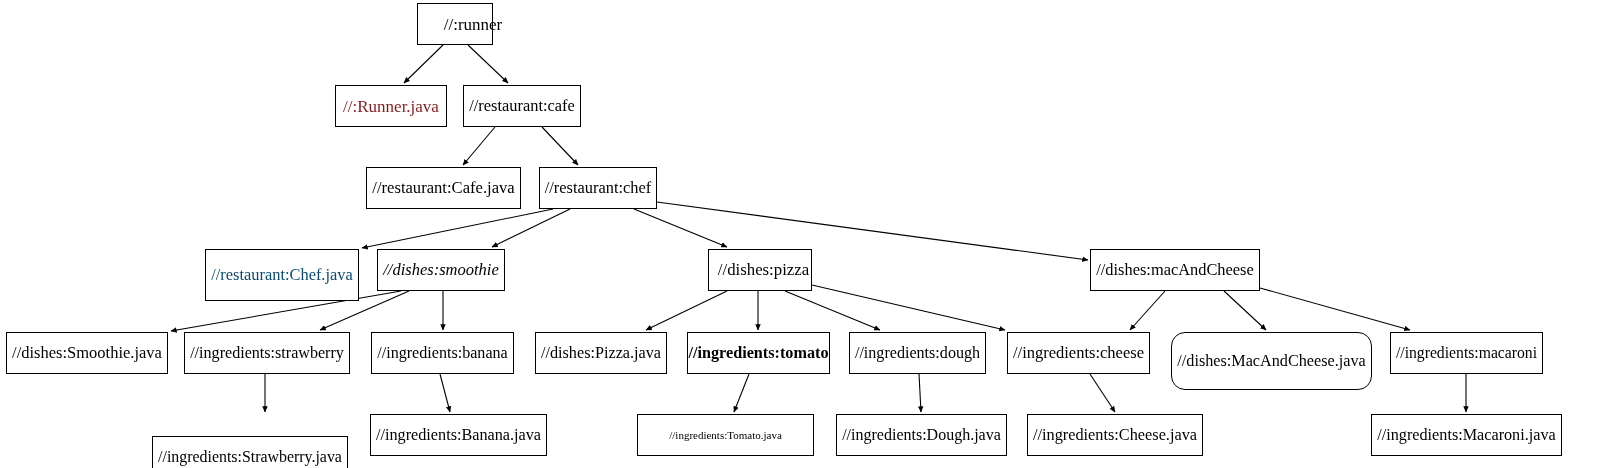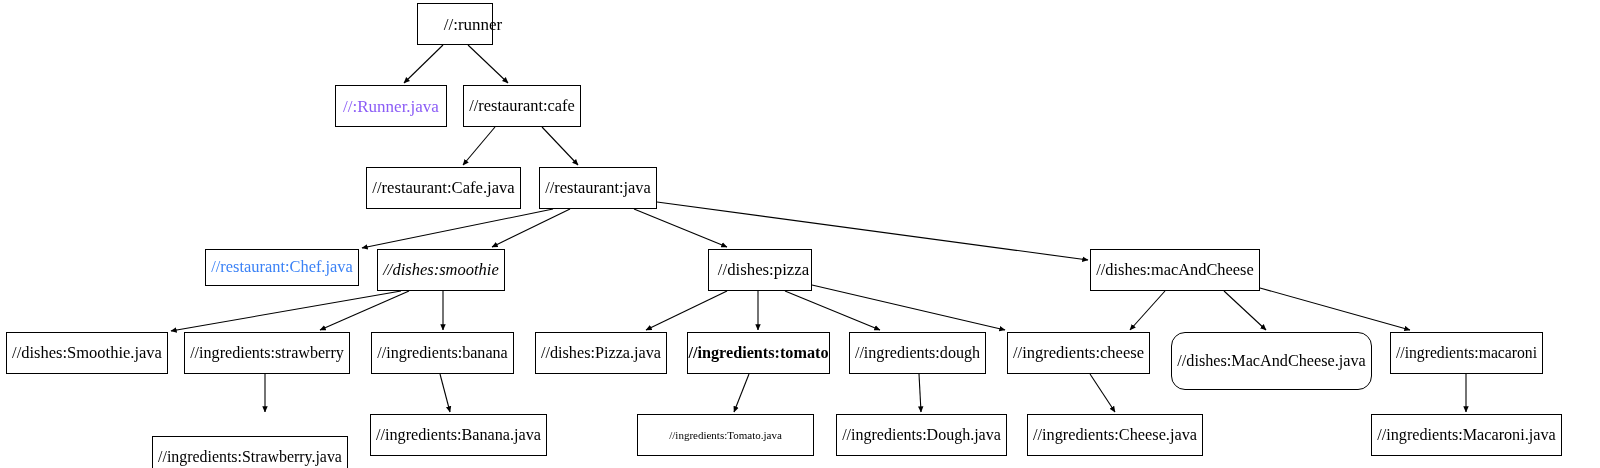--- a/index.html
+++ b/index.html
@@ -76,33 +76,33 @@
       <line x1="440" y1="374" x2="450" y2="412" stroke="#000000" stroke-width="1.1" marker-end="url(#arrow)"></line>
       <line x1="749" y1="374" x2="734" y2="412" stroke="#000000" stroke-width="1.1" marker-end="url(#arrow)"></line>
       <line x1="919" y1="374" x2="921" y2="412" stroke="#000000" stroke-width="1.1" marker-end="url(#arrow)"></line>
       <line x1="1090" y1="374" x2="1115" y2="412" stroke="#000000" stroke-width="1.1" marker-end="url(#arrow)"></line>
       <line x1="1466" y1="374" x2="1466" y2="412" stroke="#000000" stroke-width="1.1" marker-end="url(#arrow)"></line>
     </svg>
   <div id="node-layer">
       <div class="node" style="left: 417px; top: 3px; width: 76px; height: 42px; background: rgb(255, 255, 255); border-color: rgb(0, 0, 0); color: rgb(0, 0, 0); padding-left: 36px;">
         <span class="node-label">//:runner</span>
       </div>
-      <div class="node" style="left: 335px; top: 85px; width: 112px; height: 42px; background: rgb(255, 255, 255); border-color: rgb(0, 0, 0); color: #8b5cf6;">
+      <div class="node" style="left: 335px; top: 85px; width: 112px; height: 42px; background: rgb(255, 255, 255); border-color: rgb(0, 0, 0); color: #7f1d1d;">
         <span class="node-label">//:Runner.java</span>
       </div>
       <div class="node" style="left: 463px; top: 85px; width: 118px; height: 42px; background: rgb(255, 255, 255); border-color: rgb(0, 0, 0); color: rgb(0, 0, 0); font-size: 16.4px;">
         <span class="node-label">//restaurant:cafe</span>
       </div>
       <div class="node" style="left: 366px; top: 167px; width: 155px; height: 42px; background: rgb(255, 255, 255); border-color: rgb(0, 0, 0); color: rgb(0, 0, 0); font-size: 16.6px;">
         <span class="node-label">//restaurant:Cafe.java</span>
       </div>
       <div class="node" style="left: 539px; top: 167px; width: 118px; height: 42px; background: rgb(255, 255, 255); border-color: rgb(0, 0, 0); color: rgb(0, 0, 0); font-size: 16.4px;">
-        <span class="node-label">//restaurant:java</span>
+        <span class="node-label">//restaurant:chef</span>
       </div>
-      <div class="node" style="left: 205px; top: 249px; width: 154px; height: 37px; background: rgb(255, 255, 255); border-color: rgb(0, 0, 0); color: #3b82f6; font-size: 16.4px;">
+      <div class="node" style="left: 205px; top: 249px; width: 154px; height: 52px; background: rgb(255, 255, 255); border-color: rgb(0, 0, 0); color: #0c4a6e; font-size: 16.4px;">
         <span class="node-label">//restaurant:Chef.java</span>
       </div>
       <div class="node" style="left: 377px; top: 249px; width: 128px; height: 42px; background: rgb(255, 255, 255); border-color: rgb(0, 0, 0); color: rgb(0, 0, 0); font-size: 16.5px; font-style: italic;">
         <span class="node-label">//dishes:smoothie</span>
       </div>
       <div class="node" style="left: 708px; top: 249px; width: 104px; height: 42px; background: rgb(255, 255, 255); border-color: rgb(0, 0, 0); color: rgb(0, 0, 0); font-size: 16.8px; padding-left: 7px;">
         <span class="node-label">//dishes:pizza</span>
       </div>
       <div class="node" style="left: 1090px; top: 249px; width: 170px; height: 42px; background: rgb(255, 255, 255); border-color: rgb(0, 0, 0); color: rgb(0, 0, 0); font-size: 16.4px;">
         <span class="node-label">//dishes:macAndCheese</span>

